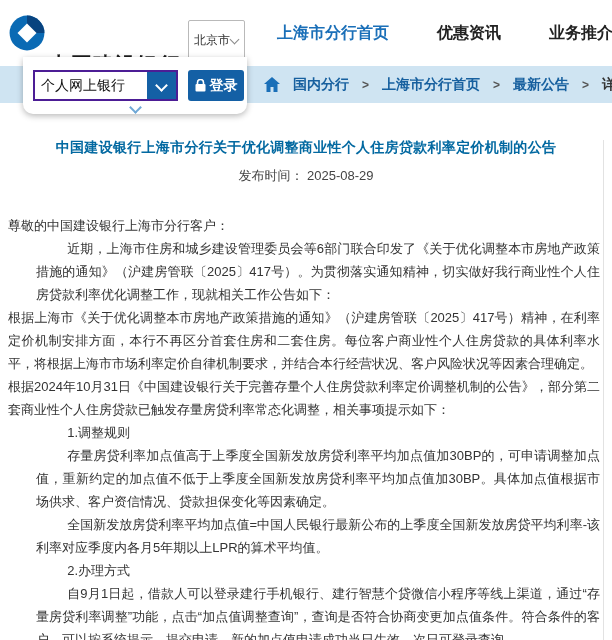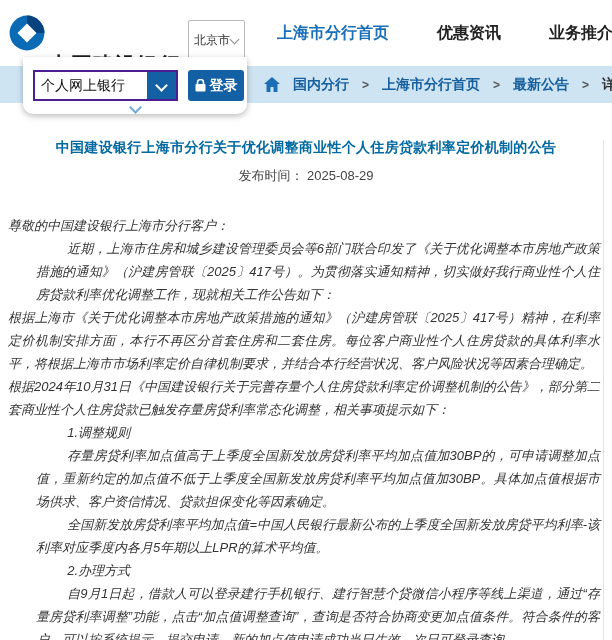--- a/index.html
+++ b/index.html
@@ -62,21 +62,21 @@
   .panel-chevron { position:absolute; left:50%; bottom:3px; transform:translateX(-50%); width:12px; height:8px; cursor:pointer; }
   .panel-chevron::before {
     content:""; position:absolute; left:2px; top:0;
     width:7px; height:7px; border-right:2px solid #6fa8d6; border-bottom:2px solid #6fa8d6; transform:rotate(45deg);
   }
   
   .main { position:absolute; left:0; top:103px; width:612px; }
   .article-title { margin:36px 10px 0 10px; text-align:center; font-size:14px; font-weight:bold; color:#0369a1; letter-spacing:.3px; }
   .publish-line { margin-top:10px; text-align:center; font-size:13px; color:#444; }
   .article-body { margin:29px 12px 0 8px; font-size:13px; line-height:23px; color:#333; text-align:justify; }
-  .article-body p { margin:0;font-style:italic; }
+  .article-body p { margin:0; }
   .article-body p[data-indent="true"] { text-indent:2.4em;margin-left:28px; }
   .right-rule { position:absolute; left:603px; top:140px; width:1px; height:500px; background:#e2e2e2; }
 </style>
 </head>
 <body>
 
 <header class="topbar">
   <svg class="logo-icon" viewBox="0 0 48 48">
     <circle cx="24" cy="24" r="22" fill="#0a6ab4"></circle>
     <path d="M24 2 A22 22 0 0 1 46 24 L24 24 Z" fill="#08437f"></path>

